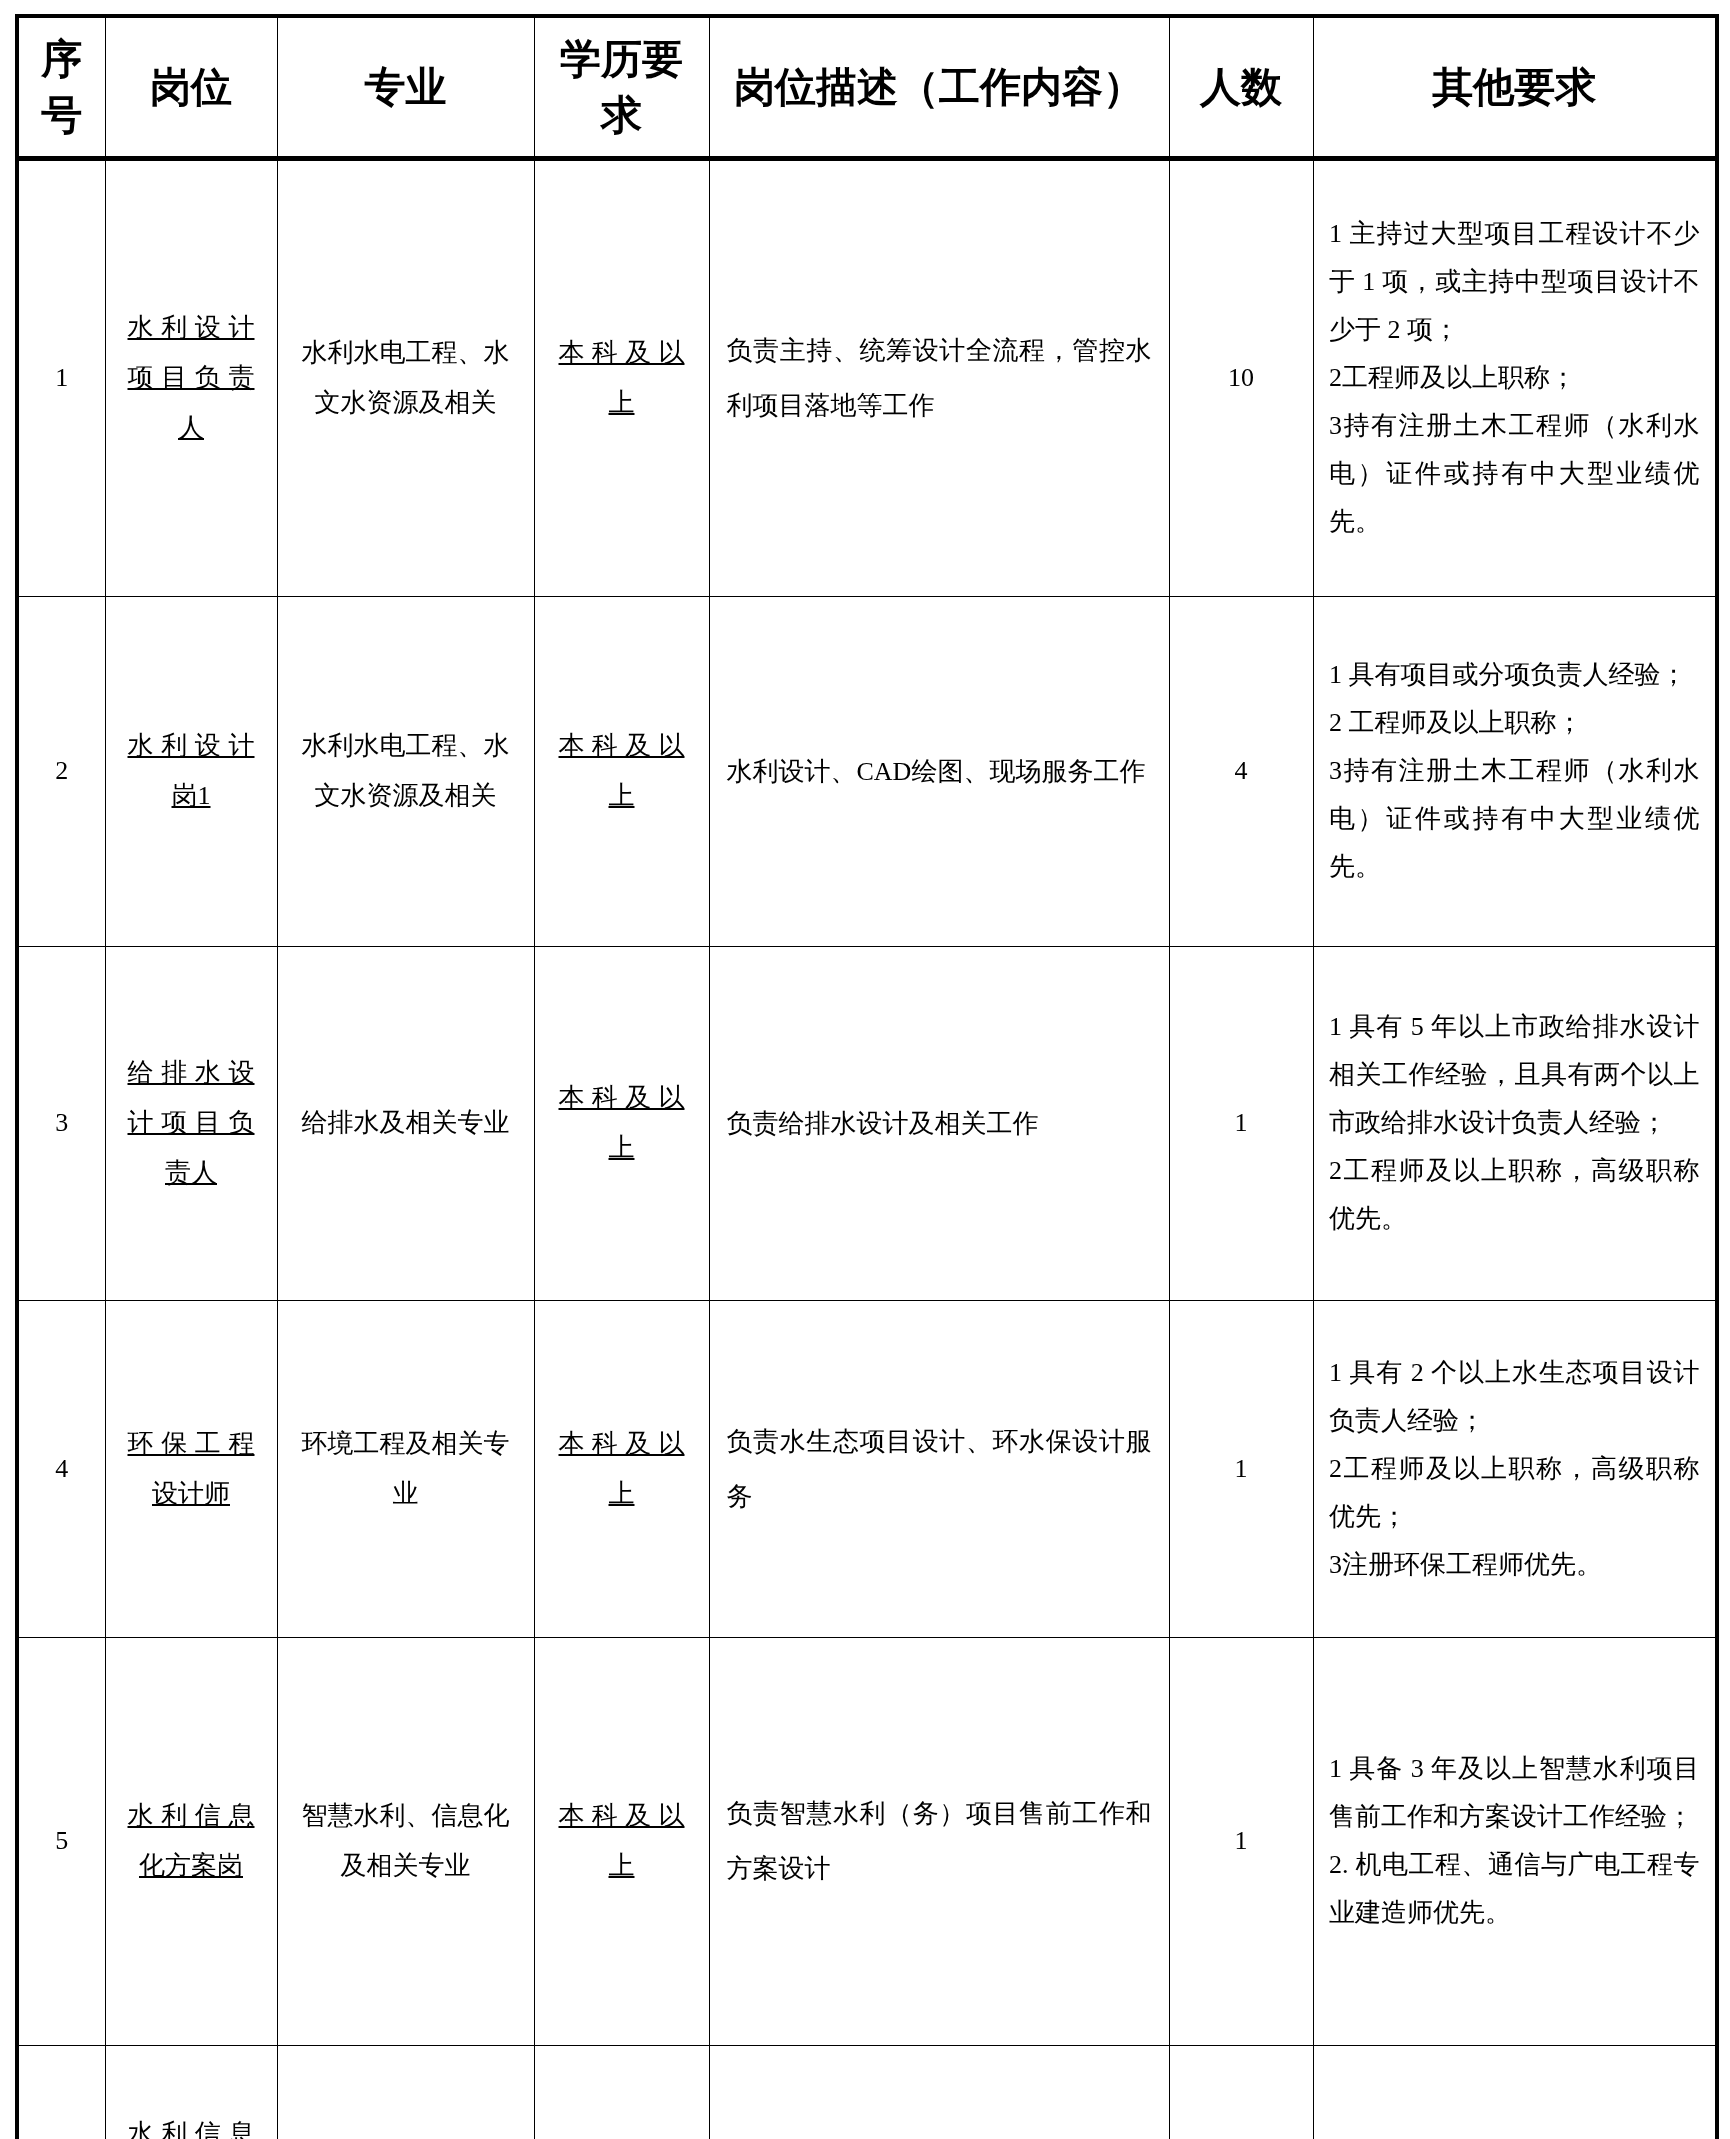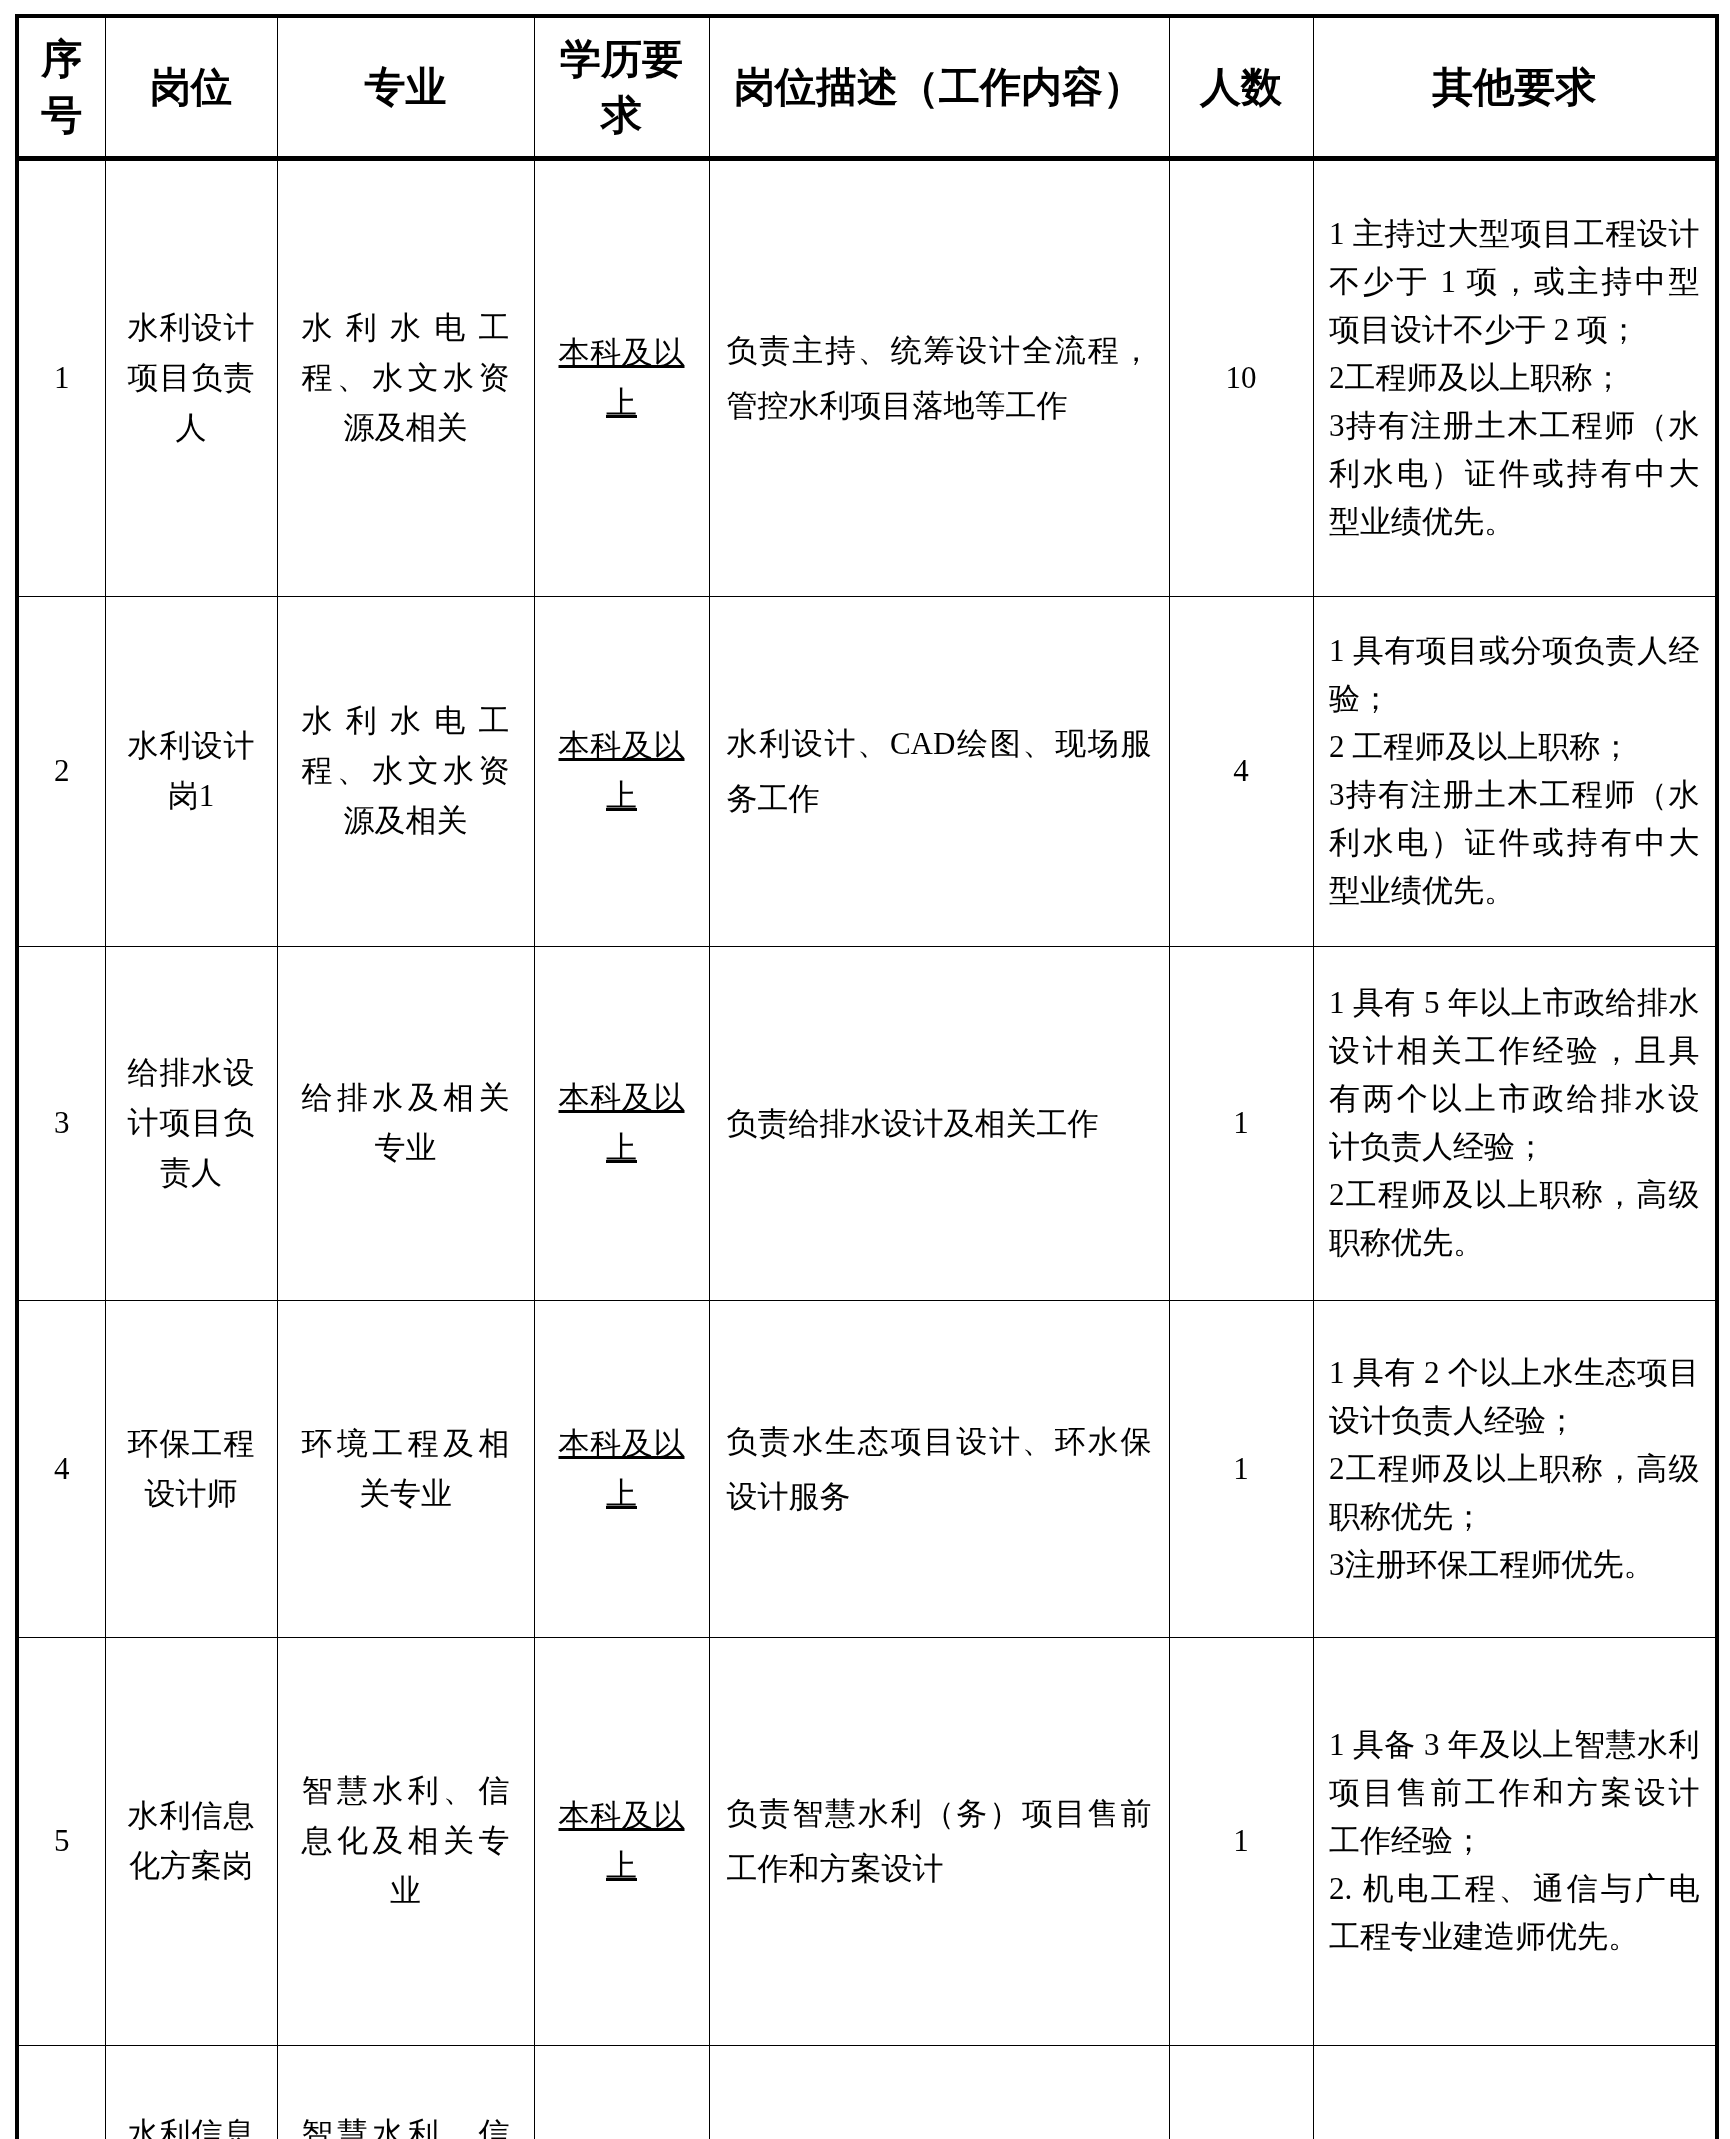--- a/index.html
+++ b/index.html
@@ -37,39 +37,40 @@
     text-align: center;
     height: 138px;
     border-bottom: 5.1px solid #000000;
     padding: 0 4px;
   }
   thead th.col-no  { padding: 0 17px; }
   thead th.col-edu { padding: 0 23.5px; }
   thead th.col-desc { white-space: nowrap; }
   
   tbody td {
-    font-size: 31px;
+    font-size: 26px;
     line-height: 50px;
   }
   tbody tr:nth-child(1) { height: 438px; }
   tbody tr:nth-child(2) { height: 350px; }
   tbody tr:nth-child(3) { height: 354px; }
   tbody tr:nth-child(4) { height: 337px; }
   tbody tr:nth-child(5) { height: 408px; }
   tbody tr:nth-child(6) { height: 279px; }
   tbody tr:nth-child(7) { height: 211px; }
   tbody tr:nth-child(8) { height: 366px; }
   td.cell-no {
     text-align: center;
   }
   td.cell-pos {
     text-align: justify;
     text-align-last: center;
     text-justify: inter-character;
     padding: 0 22px;
+    text-decoration: underline;
   }
   td.cell-major {
     text-align: justify;
     text-align-last: center;
     text-justify: inter-character;
     padding: 0 24px;
     margin-left: 43px;
   }
   td.cell-edu {
     text-align: justify;

